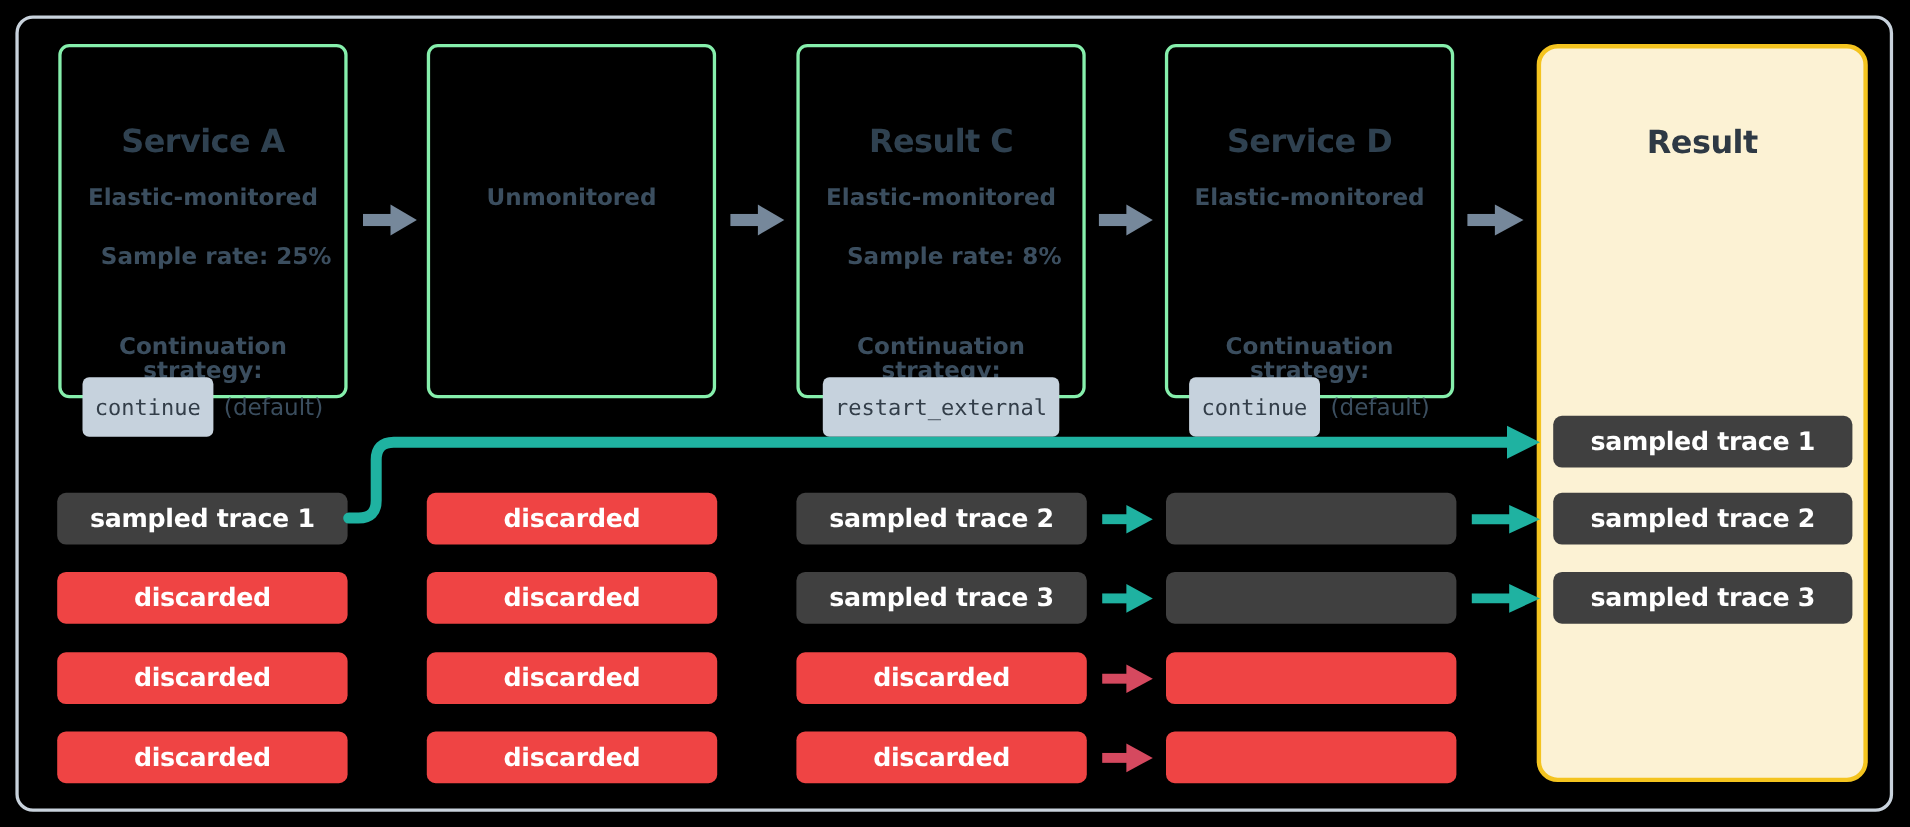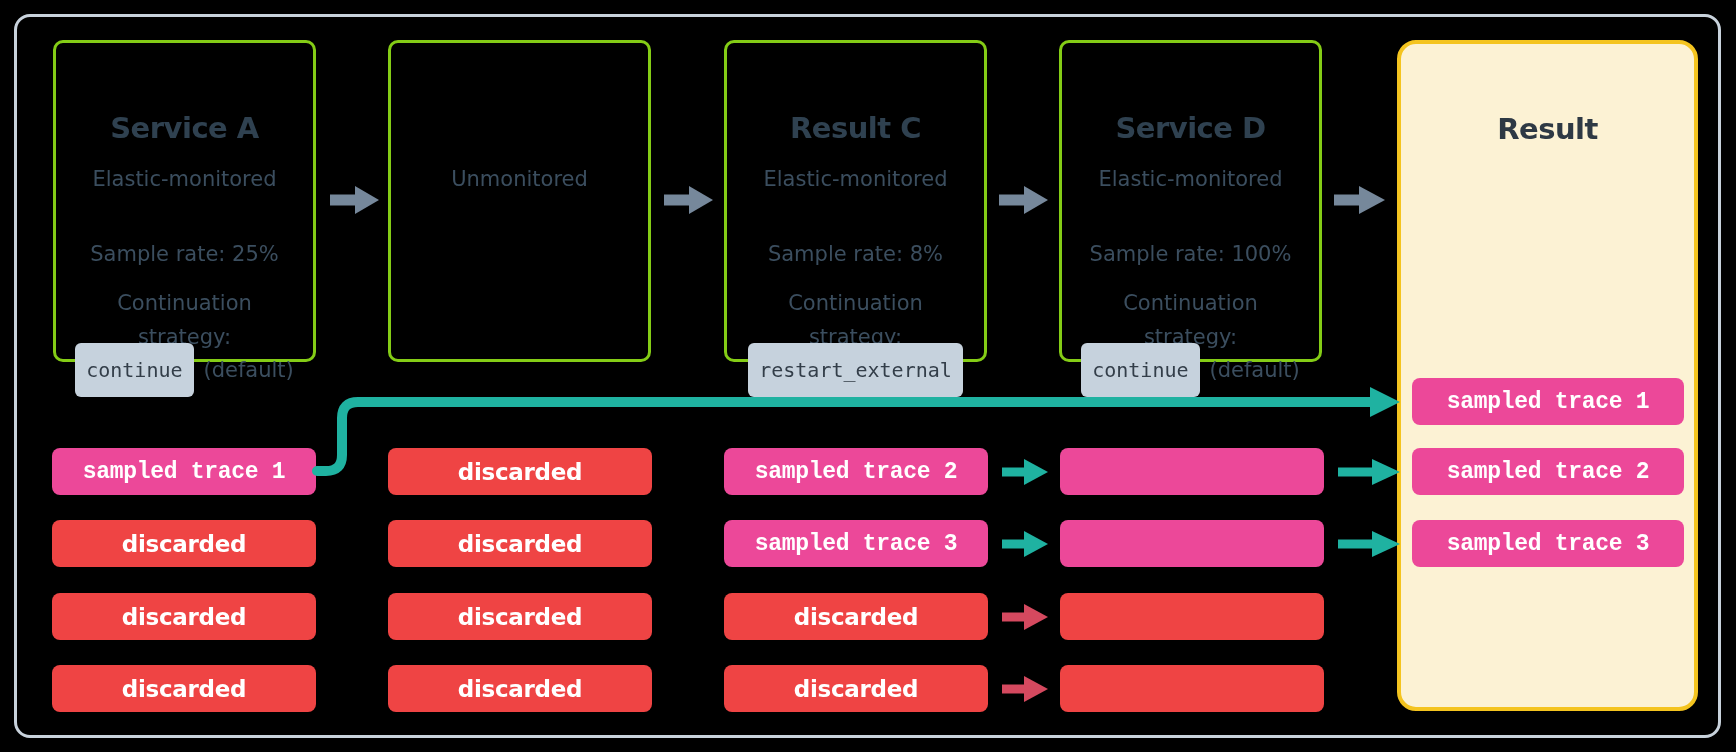--- a/index.html
+++ b/index.html
@@ -1,43 +1,43 @@
 <!DOCTYPE html>
 <html><head>
 <meta charset="utf-8">
 <title>Diagram</title>
 <style>
   html,body{margin:0;padding:0;background:#000;}
   .canvas{position:relative;width:1736px;height:752px;background:#000;overflow:hidden;
           font-family:"DejaVu Sans","Liberation Sans",sans-serif;}
   .outer{position:absolute;left:14px;top:14px;width:1701px;height:718px;
          border:3px solid #c8d2dc;border-radius:16px;}
-  .svc{position:absolute;top:40px;width:263px;height:322px;border:3px solid #84cc16;
+  .svc{position:absolute;top:40px;width:263px;height:322px;border:3px solid #86efac;
        border-radius:10px;box-sizing:border-box;}
   .svc-title{position:absolute;top:68px;left:0;width:100%;text-align:center;
              font-size:29px;font-weight:bold;color:#2f4150;letter-spacing:-0.5px;}
   .svc-line{position:absolute;left:0;width:100%;text-align:center;
-            font-size:21px;color:#3b4e5f;font-weight:400;}
+            font-size:21px;color:#3b4e5f;font-weight:700;}
   .svc-sub{top:124px;}
-  .svc-rate{top:199px;}
-  .svc-cont{top:248px;}
+  .svc-rate{top:178px;padding-left:12px;}
+  .svc-cont{top:260px;}
   .svc-strat{top:282px;}
   .svc-coderow{position:absolute;top:311px;left:0;width:100%;height:32px;
                display:flex;align-items:center;justify-content:center;gap:10px;}
   .code{background:#c6d2dd;color:#333e49;border-radius:6px;padding:15px 11px;
         font-family:"DejaVu Sans Mono","Liberation Mono",monospace;
         font-size:20px;white-space:nowrap;}
   .suffix{font-size:21px;color:#3b4e5f;}
   .result-box{position:absolute;left:1397px;top:40px;width:301px;height:671px;
               background:#fcf2d4;border:4px solid #f4c41f;border-radius:19px;box-sizing:border-box;}
   .result-title{color:#2e3944;}
   .pill{position:absolute;width:264px;height:47px;border-radius:8px;
         display:flex;align-items:center;justify-content:center;
         color:#ffffff;font-size:23px;font-weight:bold;letter-spacing:-0.3px;}
-  .pill.sampled{background:#ec4899;font-family:Liberation Mono, monospace;}
+  .pill.sampled{background:#404040;}
   .pill.discarded{background:#ef4444;}
   .rpill{left:1412px;width:272px;}
   svg.overlay{position:absolute;left:0;top:0;pointer-events:none;}
 </style>
 </head>
 <body>
 
 <div class="canvas">
 
   <div class="outer"></div>
@@ -65,21 +65,20 @@
     <div class="svc-line svc-cont">Continuation</div>
     <div class="svc-line svc-strat">strategy:</div>
     <div class="svc-coderow">
       <span class="code">restart_external</span>
     </div>
   </div>
 
   <div class="svc" style="left:1059px;">
     <div class="svc-title">Service D</div>
     <div class="svc-line svc-sub">Elastic-monitored</div>
-    <div class="svc-line svc-rate">Sample rate: 100%</div>
     <div class="svc-line svc-cont">Continuation</div>
     <div class="svc-line svc-strat">strategy:</div>
     <div class="svc-coderow">
       <span class="code">continue</span>
       <span class="suffix">(default)</span>
     </div>
   </div>
 
   <div class="result-box">
     <div class="svc-title result-title">Result</div>

